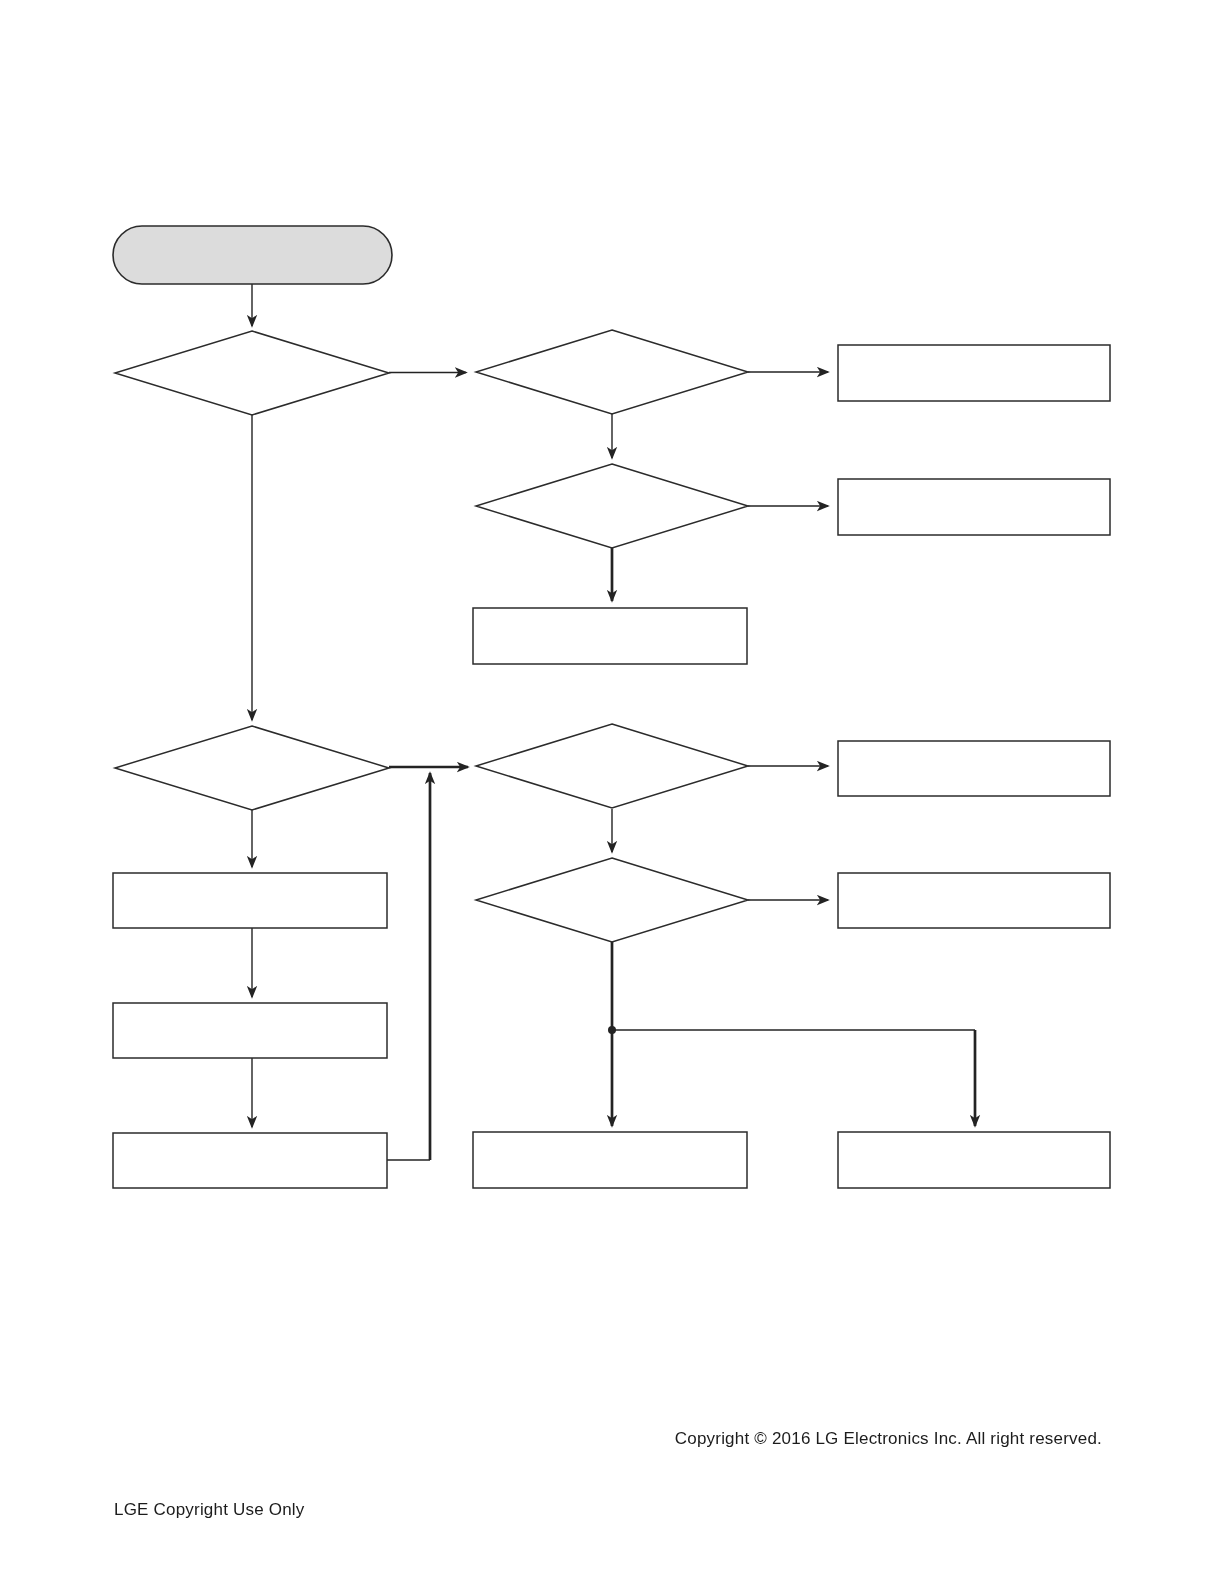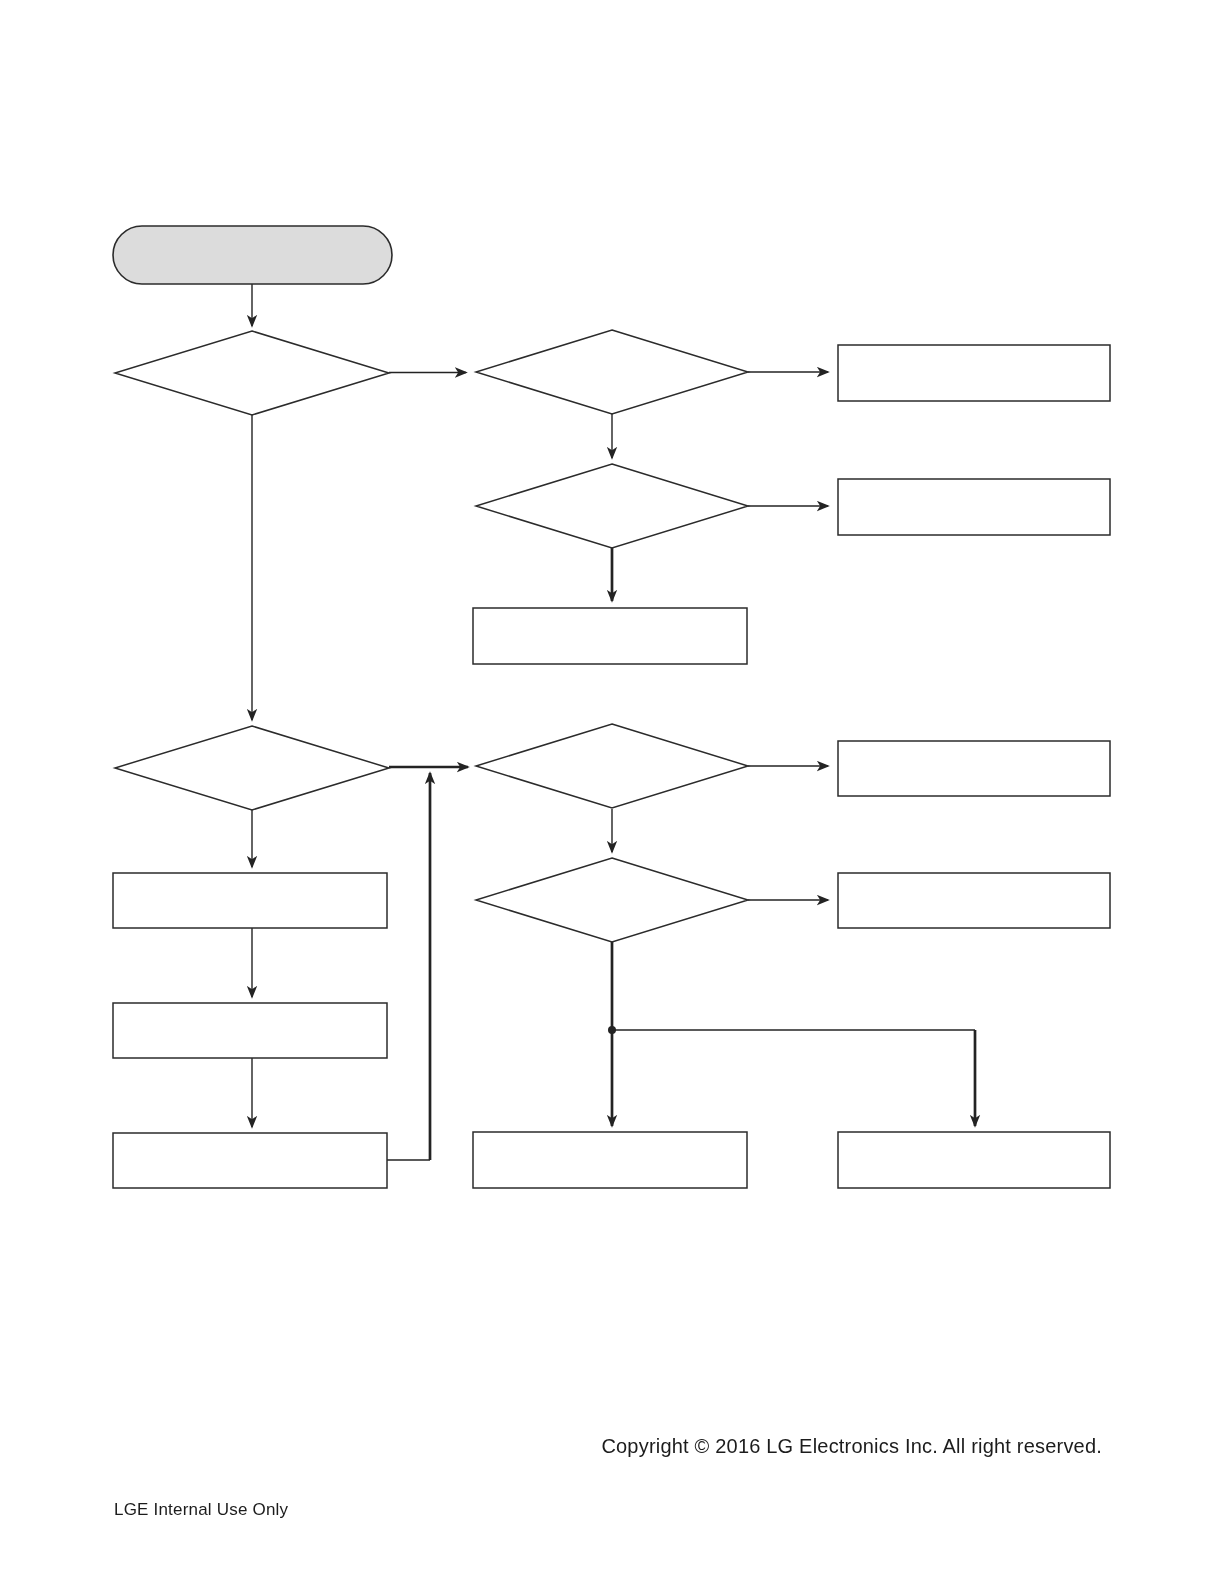--- a/index.html
+++ b/index.html
@@ -24,21 +24,21 @@
   .node.start{fill:var(--start-fill);stroke-width:1.6;}
   .conn{stroke:var(--line);stroke-width:1.4;fill:none;}
   .conn.thick{stroke-width:2.7;}
   .junction{fill:var(--line);stroke:none;}
   .footer-left{
     position:absolute;left:114px;top:1500px;
     font-size:17px;color:var(--text);letter-spacing:0.2px;
   }
   .footer-right{
     position:absolute;right:117px;top:1427px;
-    font-size:20px;color:var(--text);text-align:right;line-height:23px;letter-spacing:0.2px;margin-top:8px;
+    font-size:17px;color:var(--text);text-align:right;line-height:23px;letter-spacing:0.2px;
   }
 </style>
 </head>
 <body>
 
 <div class="page">
 
   <svg class="flowchart" width="1219" height="1587" viewBox="0 0 1219 1587" xmlns="http://www.w3.org/2000/svg">
     <defs>
       <marker id="arrow" markerUnits="userSpaceOnUse" markerWidth="13" markerHeight="11" viewBox="0 0 10 8" refX="8.6" refY="4" orient="auto">
@@ -118,19 +118,19 @@
       <rect class="node" x="113" y="1003" width="274" height="55"></rect>
 
       <rect class="node" x="113" y="1133" width="274" height="55"></rect>
 
       <rect class="node" x="473" y="1132" width="274" height="56"></rect>
 
       <rect class="node" x="838" y="1132" width="272" height="56"></rect>
     </g>
   </svg>
 
-  <div class="footer-left">LGE Internal Use Only</div>
+  <div class="footer-left">LGE Copyright Use Only</div>
 
   <div class="footer-right">
     <div>Copyright © 2016 LG Electronics Inc. All right reserved.</div>
   </div>
 
 </div>
 
 </body></html>

